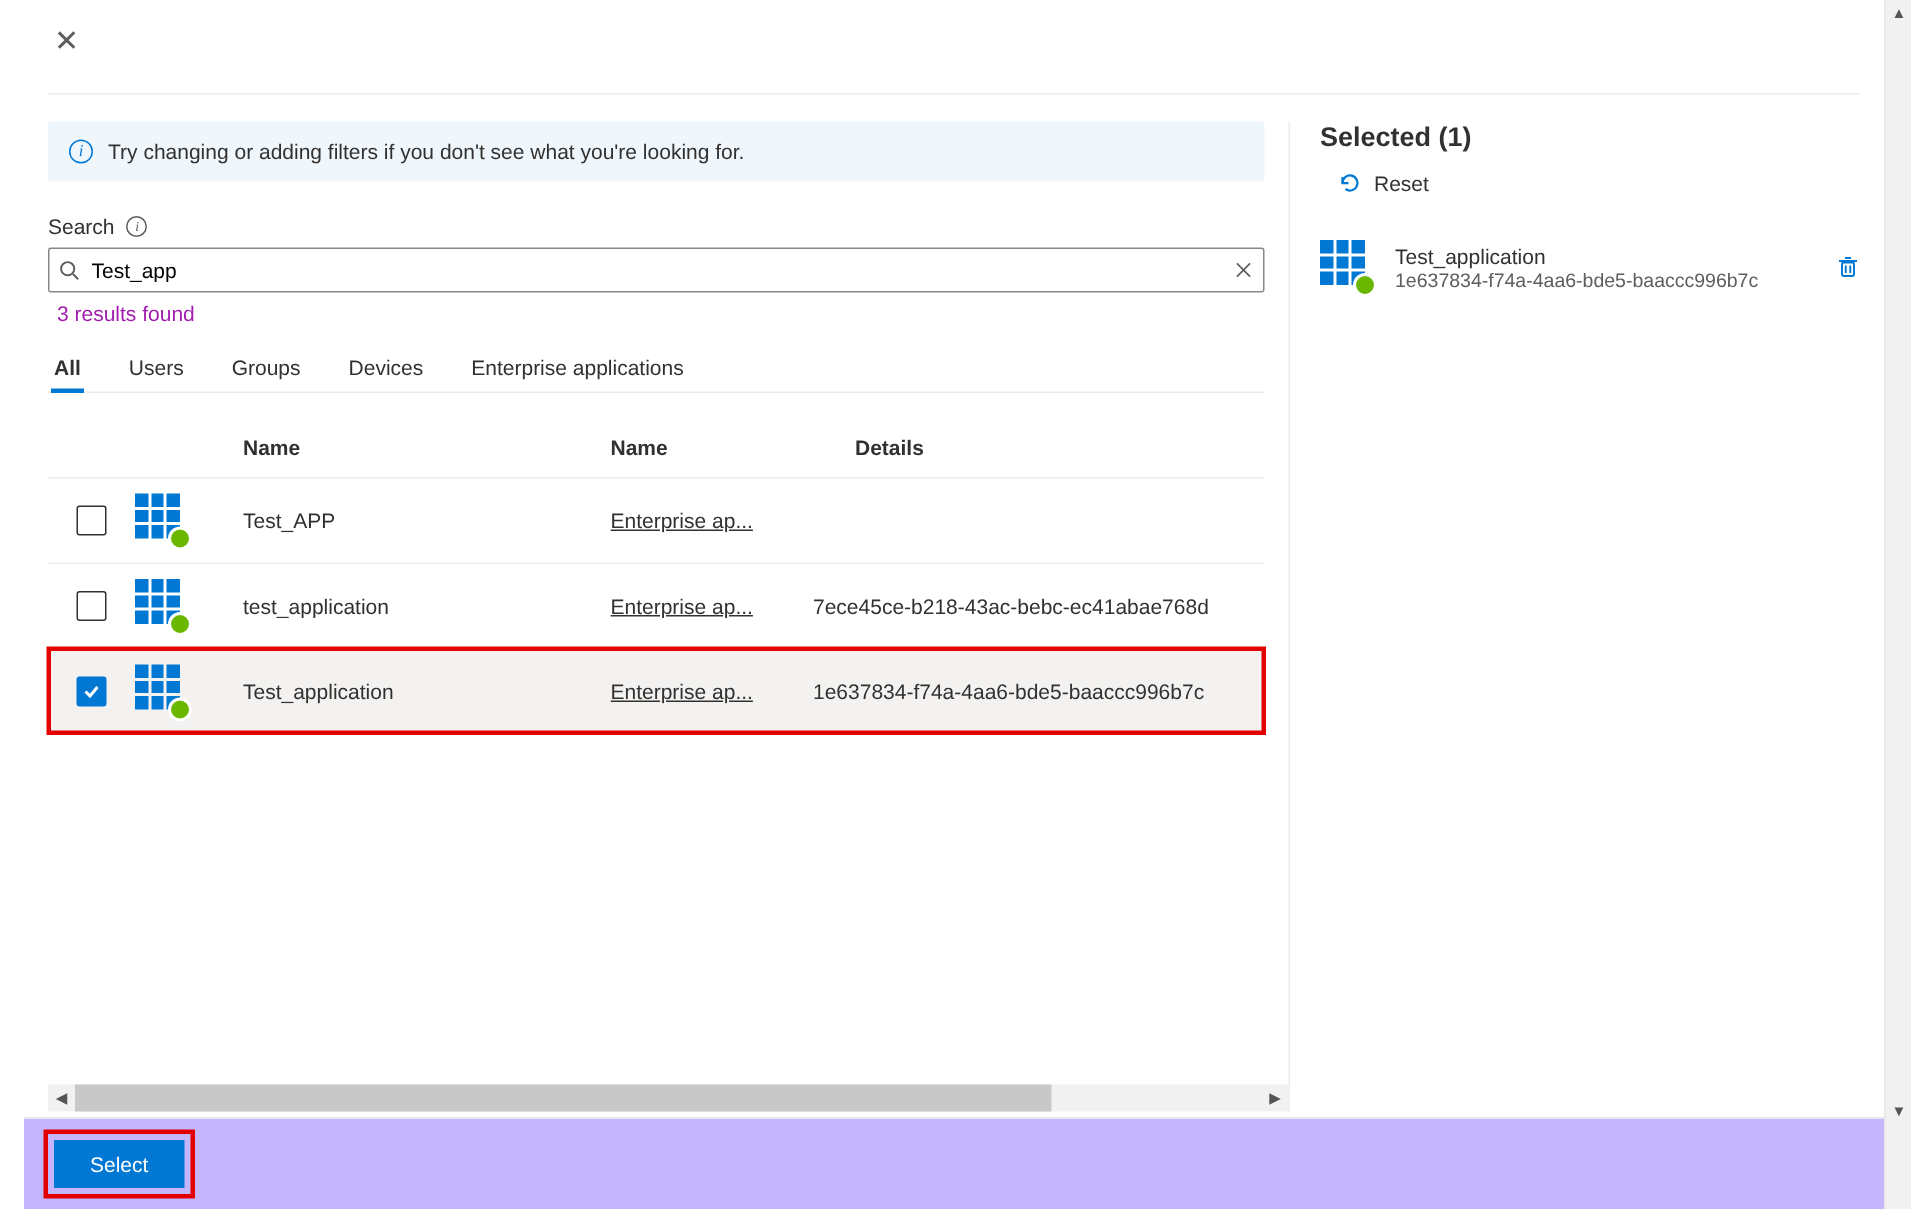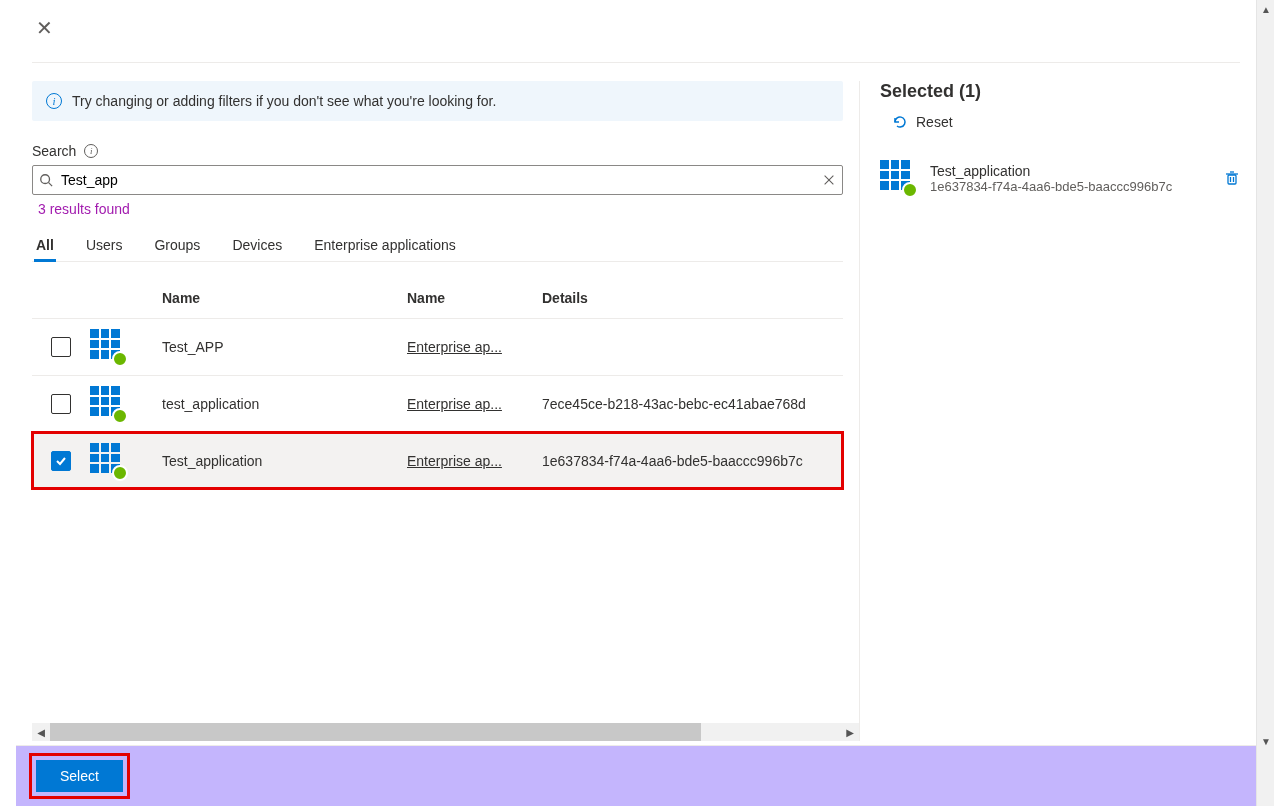--- a/index.html
+++ b/index.html
@@ -174,21 +174,21 @@
     margin-top: 16px;
   }
   .thead {
     display: flex;
     padding: 12px 0 12px 130px;
     font-weight: 600;
     color: #323130;
   }
   .col-name { width: 245px; }
   .col-type { width: 135px; }
-  .col-details { flex: 1; }
+  .col-details { flex: 1; margin-left: 28px; }
   .row {
     display: flex;
     align-items: center;
     padding: 10px 0;
     border-top: 1px solid #edebe9;
     position: relative;
   }
   .row.selected {
     background: #f3f2f1;
   }

